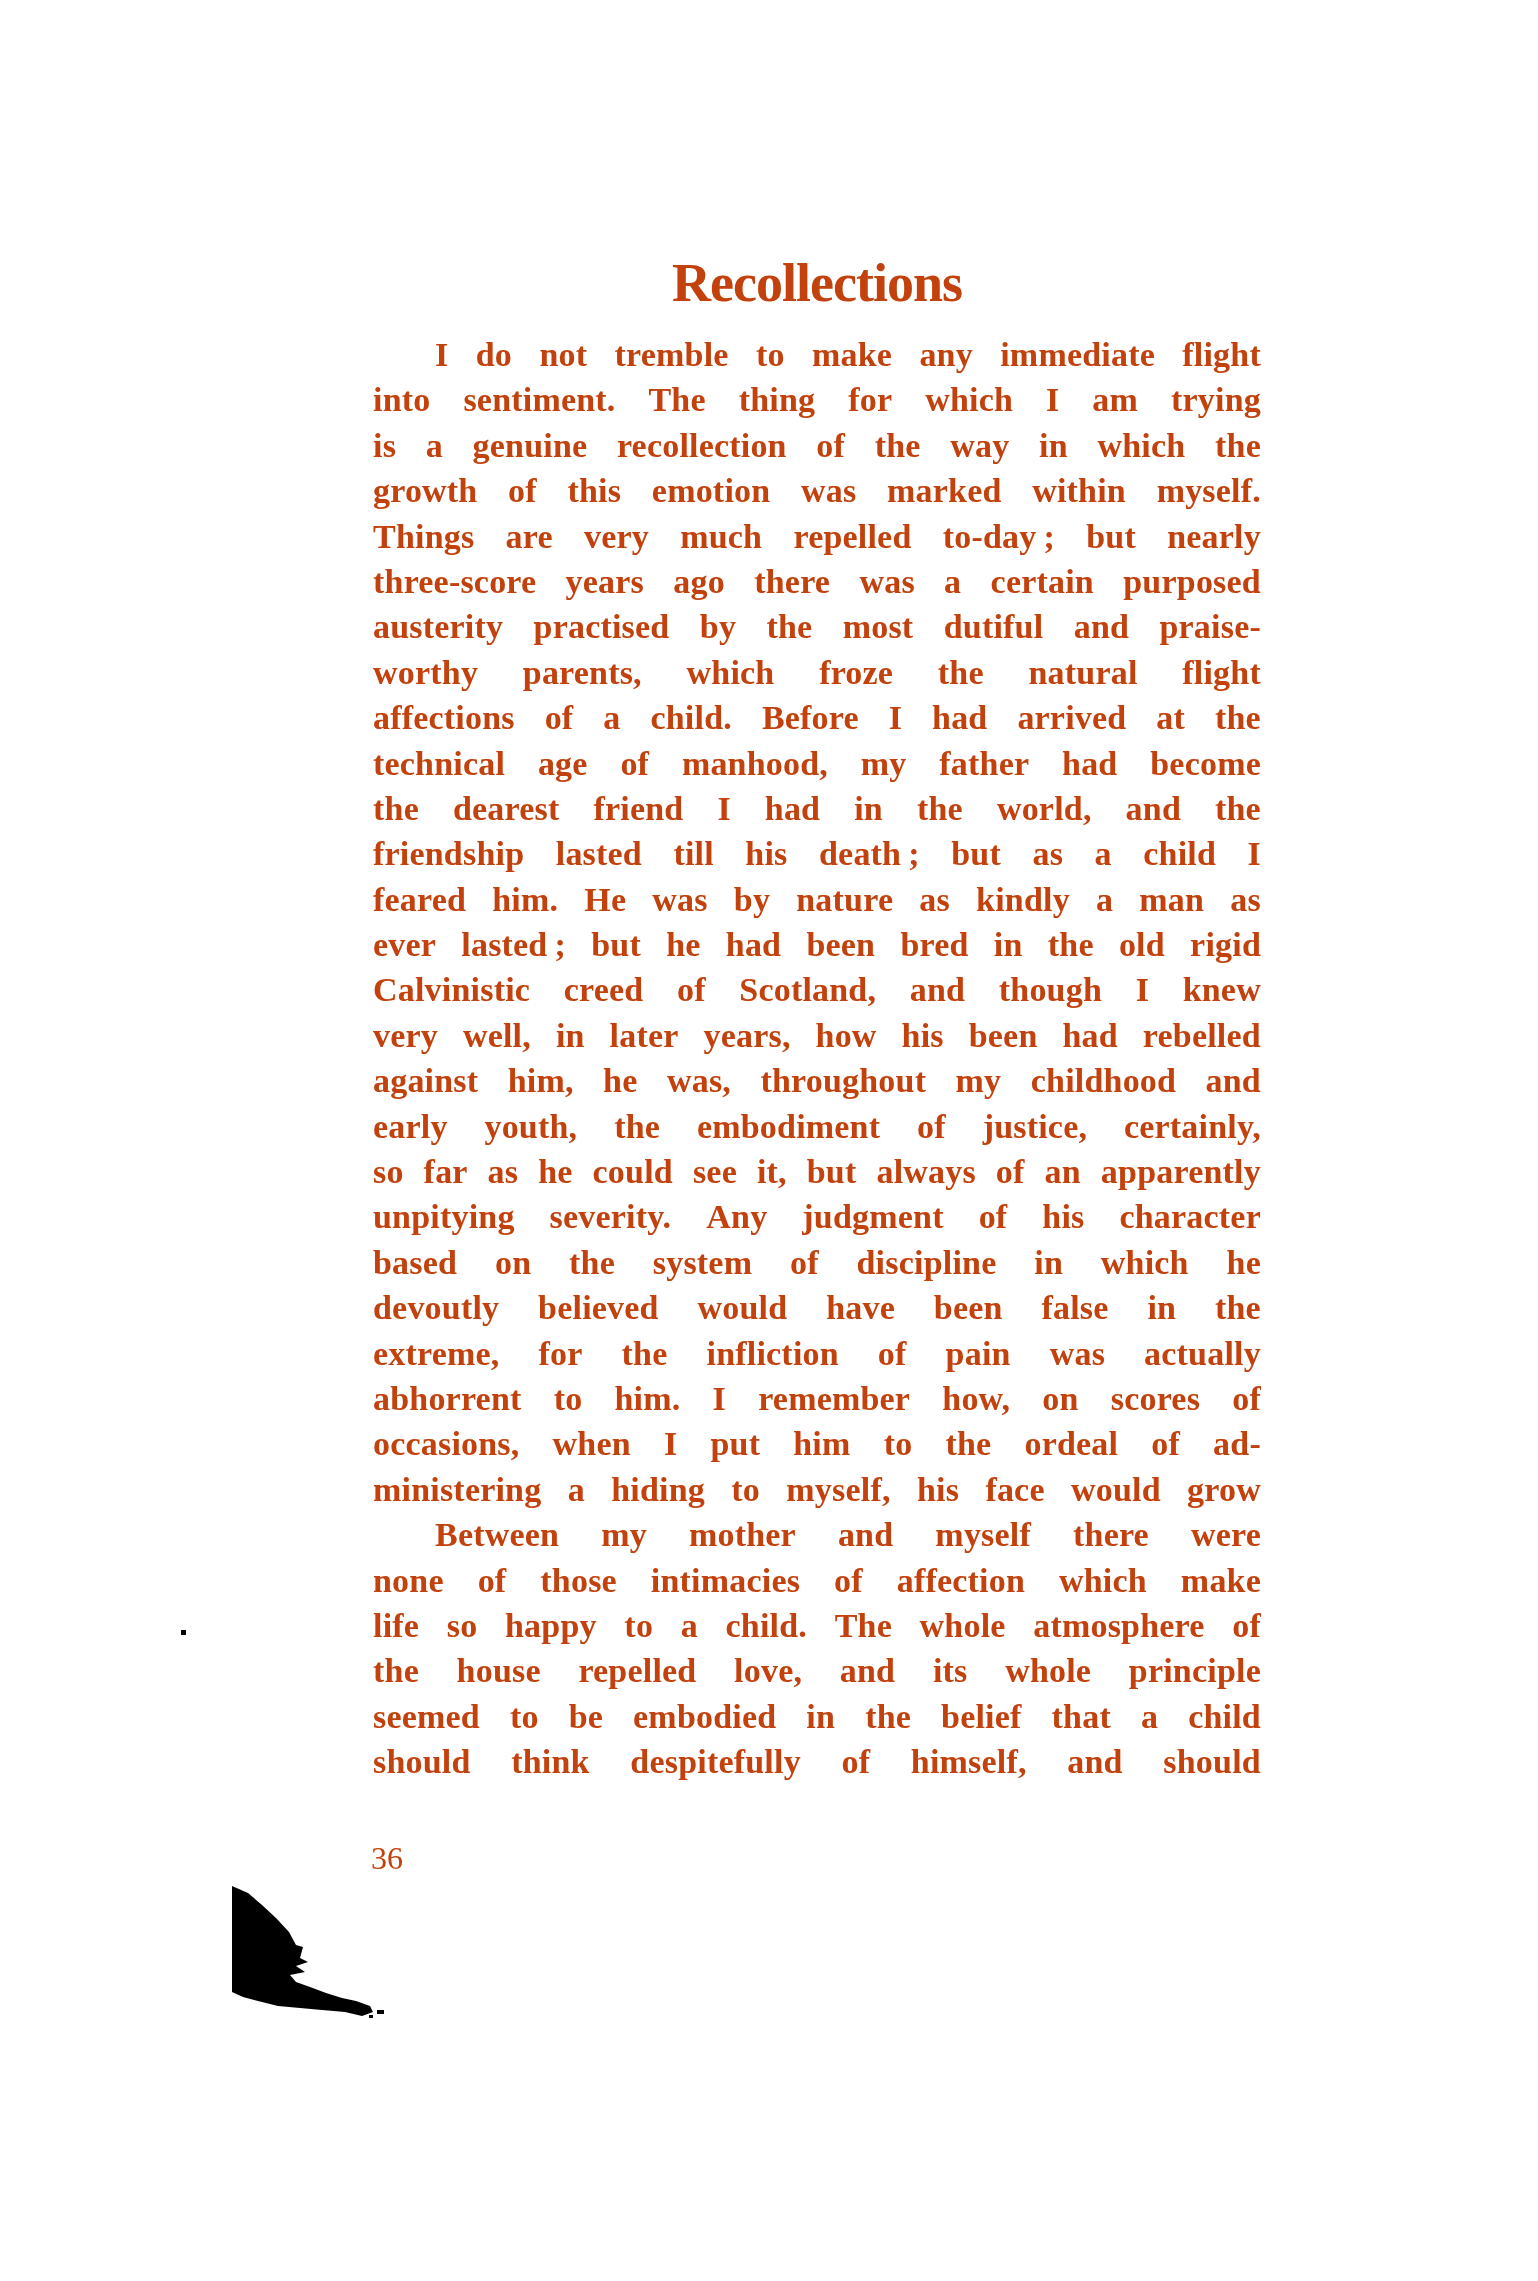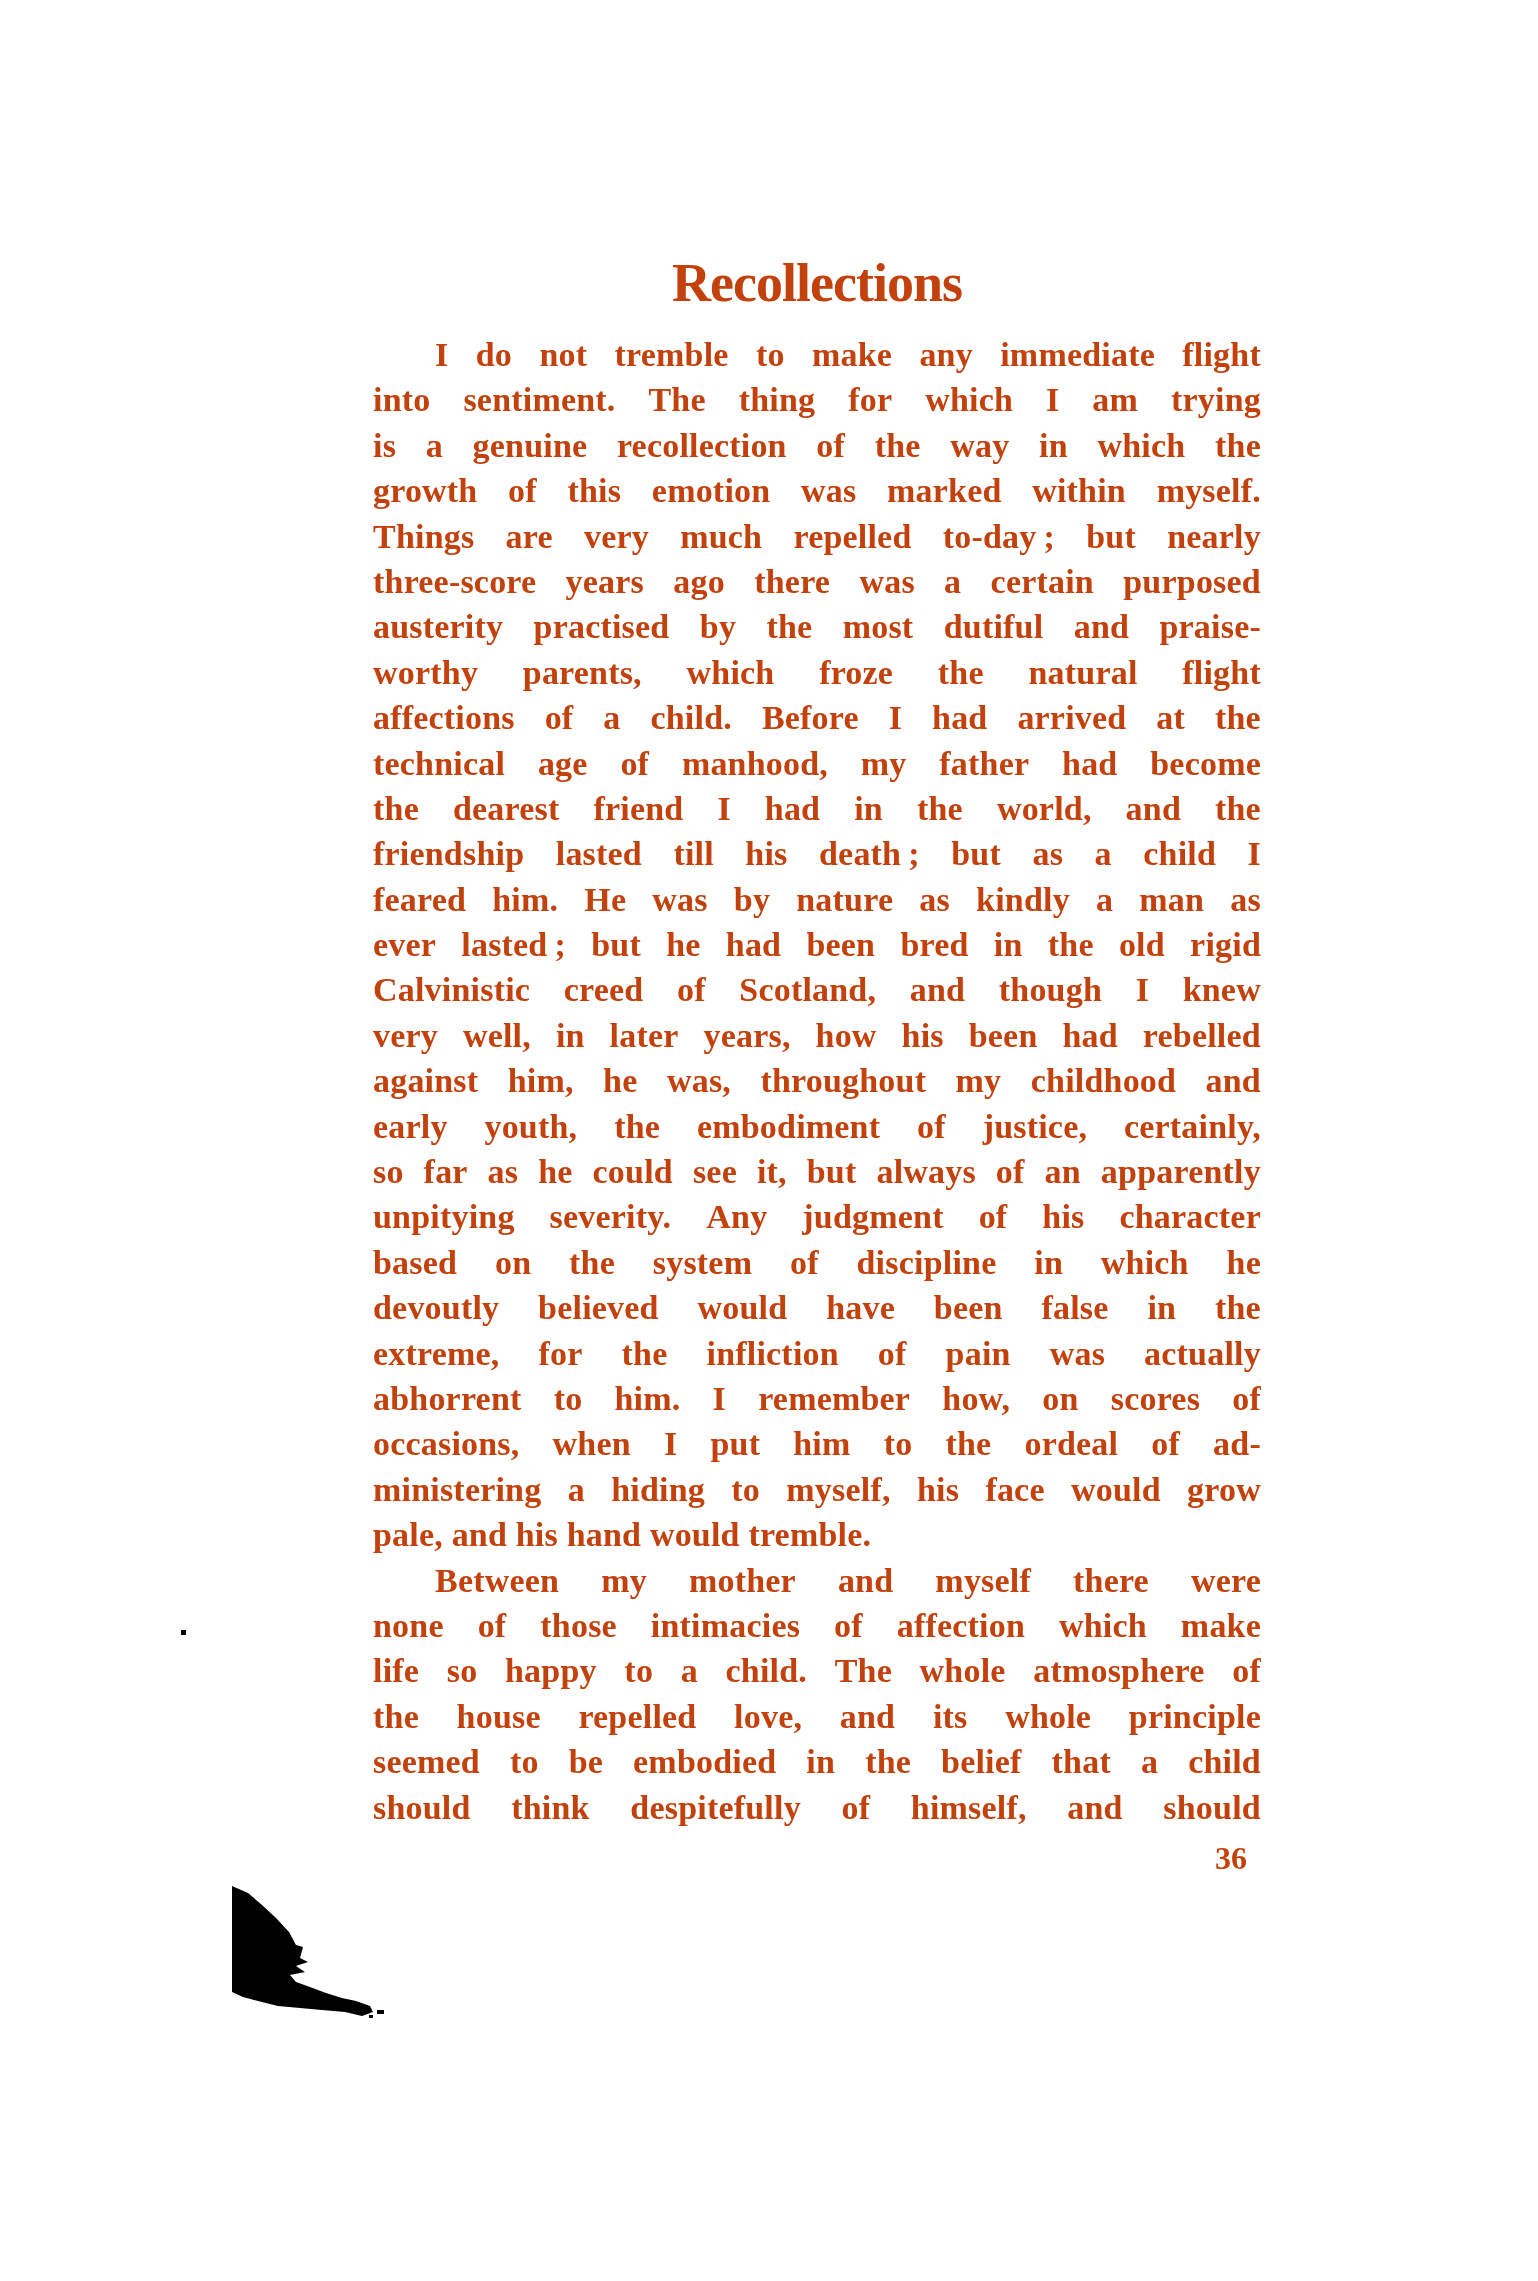--- a/index.html
+++ b/index.html
@@ -38,26 +38,26 @@
     white-space: nowrap;
   }
   .line.just {
     display: flex;
     justify-content: space-between;
     align-items: baseline;
   }
   .line.indent { padding-left: 62px; }
   .page-number {
     position: absolute;
-    left: 359px;
+    left: 371px;
     top: 1840px;
     width: 888px;
-    text-align: right;
+    text-align: left;
     font-size: 32px;
-    font-weight: 700;
+    font-weight: 400;
   }
   .ink-blot {
     position: absolute;
     left: 225px;
     top: 1875px;
     width: 160px;
     height: 150px;
   }
   .margin-speck {
     position: absolute;
@@ -353,21 +353,20 @@
         <span>ministering</span>
         <span>a</span>
         <span>hiding</span>
         <span>to</span>
         <span>myself,</span>
         <span>his</span>
         <span>face</span>
         <span>would</span>
         <span>grow</span>
       </div>
-      <div class="line">pale, and his hand would tremble.</div>
       <div class="line indent just">
         <span>Between</span>
         <span>my</span>
         <span>mother</span>
         <span>and</span>
         <span>myself</span>
         <span>there</span>
         <span>were</span>
       </div>
       <div class="line just">

